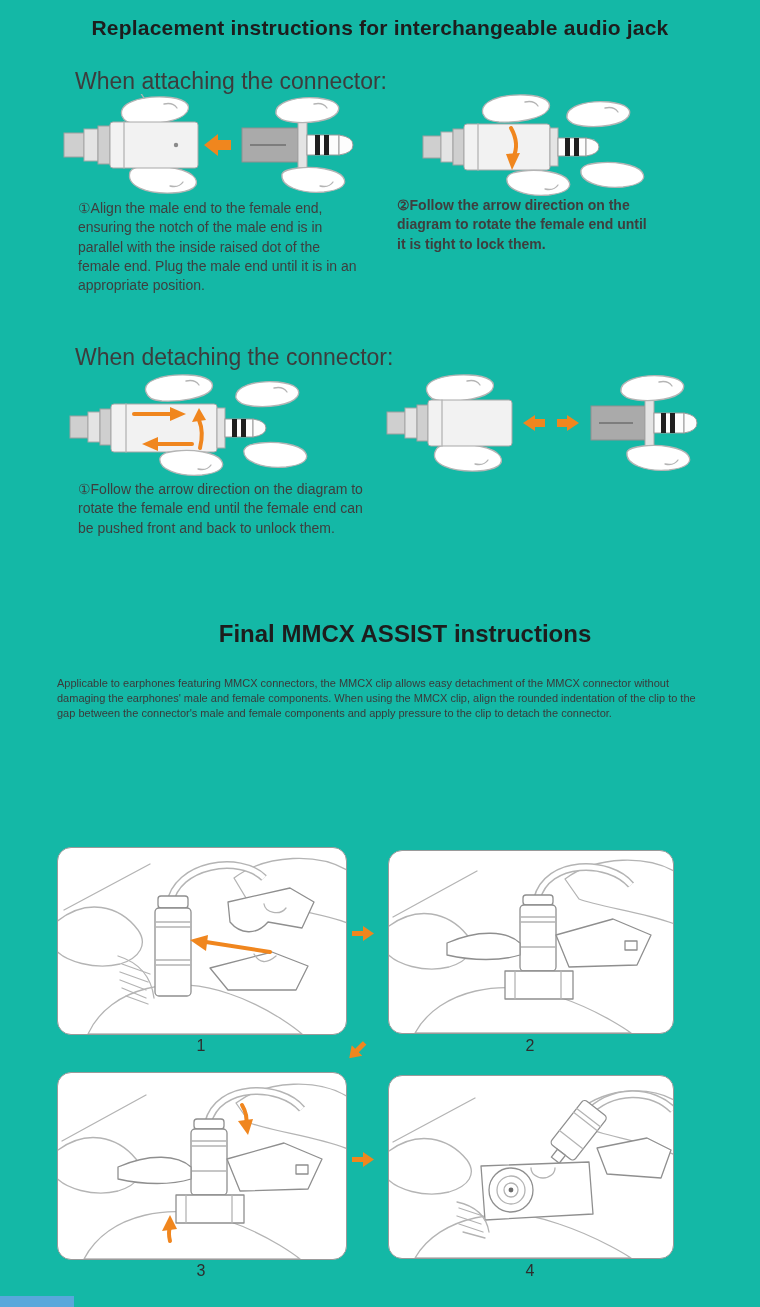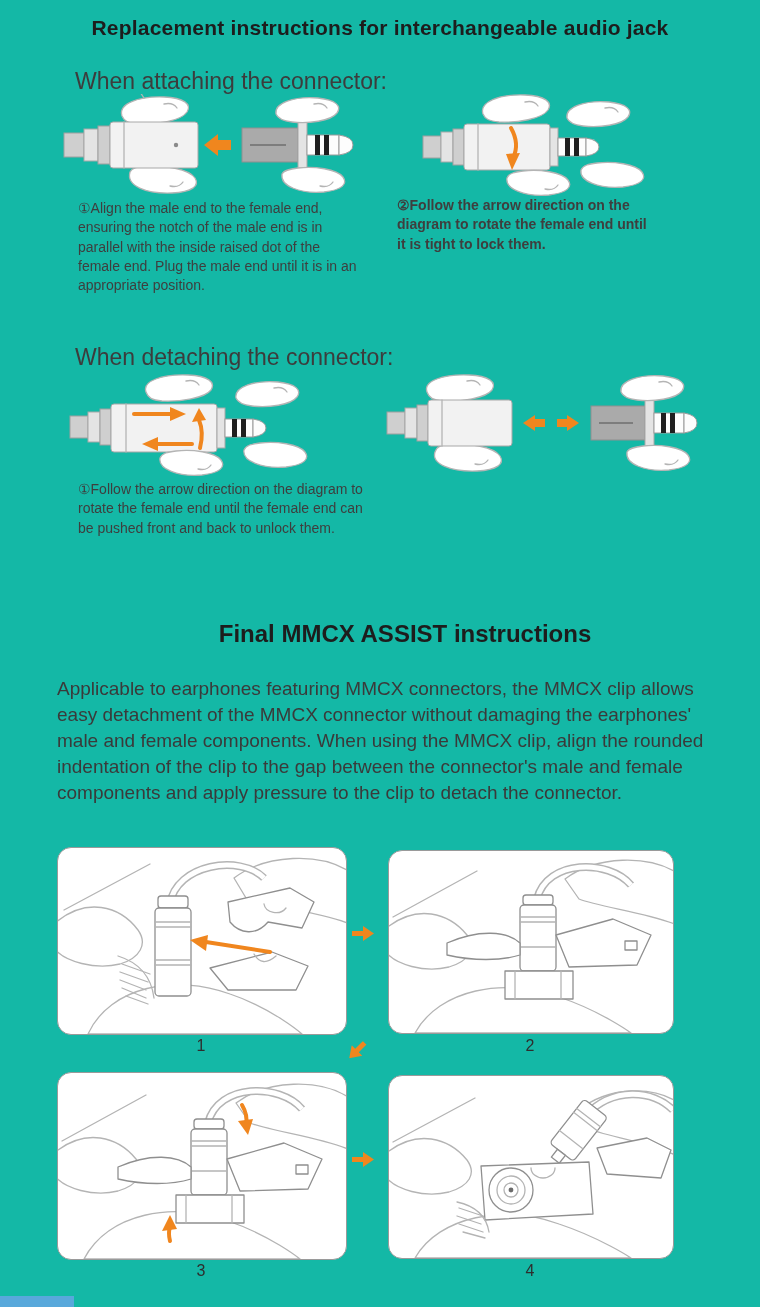--- a/index.html
+++ b/index.html
@@ -3,21 +3,21 @@
 <meta charset="utf-8">
 <style>
   html,body{margin:0;padding:0;background:#fff;}
   .page{position:relative;width:760px;height:1307px;background:#14b8a6;
         font-family:"Liberation Sans",sans-serif;color:#3b3b3b;overflow:hidden;}
   .abs{position:absolute;}
   .doc-title{width:760px;text-align:center;font-size:21px;font-weight:bold;color:#1d1d1d;letter-spacing:.2px;}
   .section-heading{font-size:23px;color:#3c3c3c;font-weight:400;}
   .step-text{font-size:14px;line-height:1.38;color:#3e3e3e;}
   .mmcx-title{width:760px;text-align:center;font-size:24px;font-weight:bold;color:#1d1d1d;padding-left:25px;}
-  .body-par{font-size:19px;line-height:1.37;color:#3a3a3a;}
+  .body-par{font-size:11px;line-height:1.37;color:#3a3a3a;}
   .note-text{font-size:12.5px;line-height:1.45;color:#4a4a4a;}
   .panel{border:1.5px solid #9a9a9a;border-radius:14px;background:#fff;overflow:hidden;}
   .panel svg{display:block;}
   .panel-num{font-size:16px;color:#2e2e2e;text-align:center;width:40px;}
   .flow-arrow{display:block;}
   .line-art{stroke:#b4b4b4;fill:none;stroke-width:1.3;stroke-linecap:round;stroke-linejoin:round;}
   .hand{stroke:#b4b4b4;fill:#ffffff;stroke-width:1.3;stroke-linejoin:round;}
   .metal-dk{fill:#aaaaaa;stroke:#8f8f8f;stroke-width:1;}
   .metal-md{fill:#cfcfcf;stroke:#9f9f9f;stroke-width:1;}
   .metal-lt{fill:#e4e4e4;stroke:#a8a8a8;stroke-width:1;}

